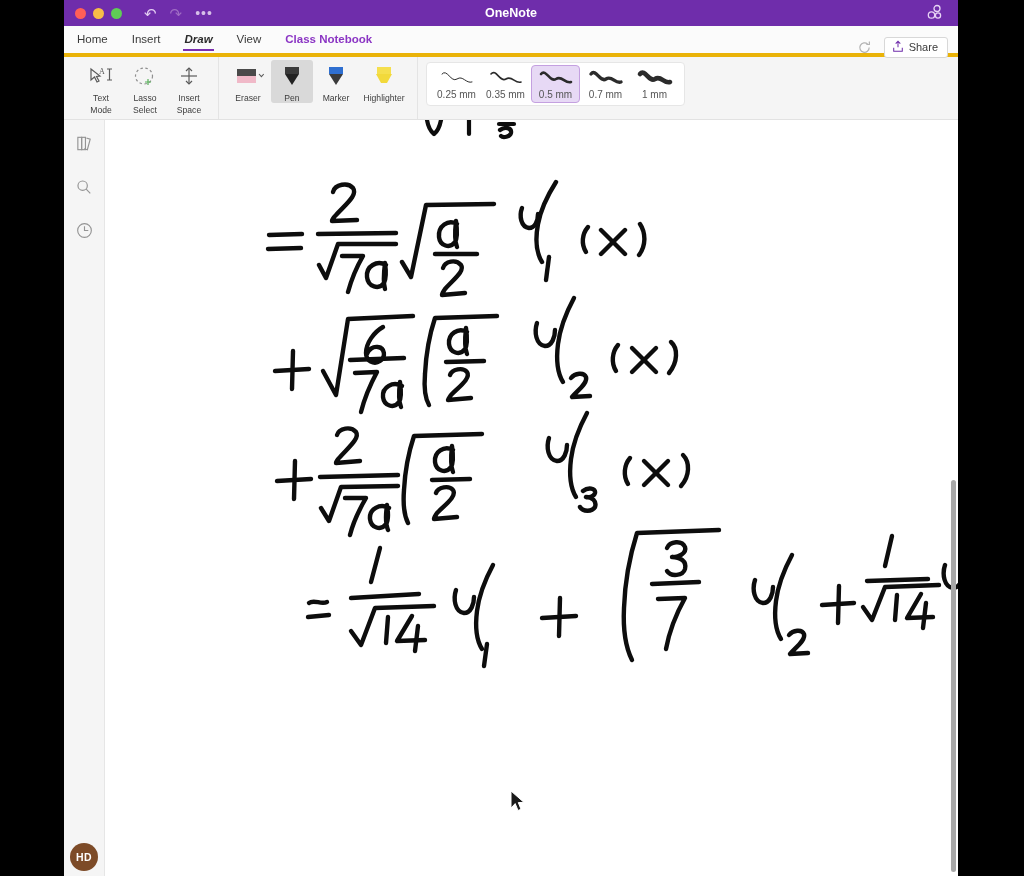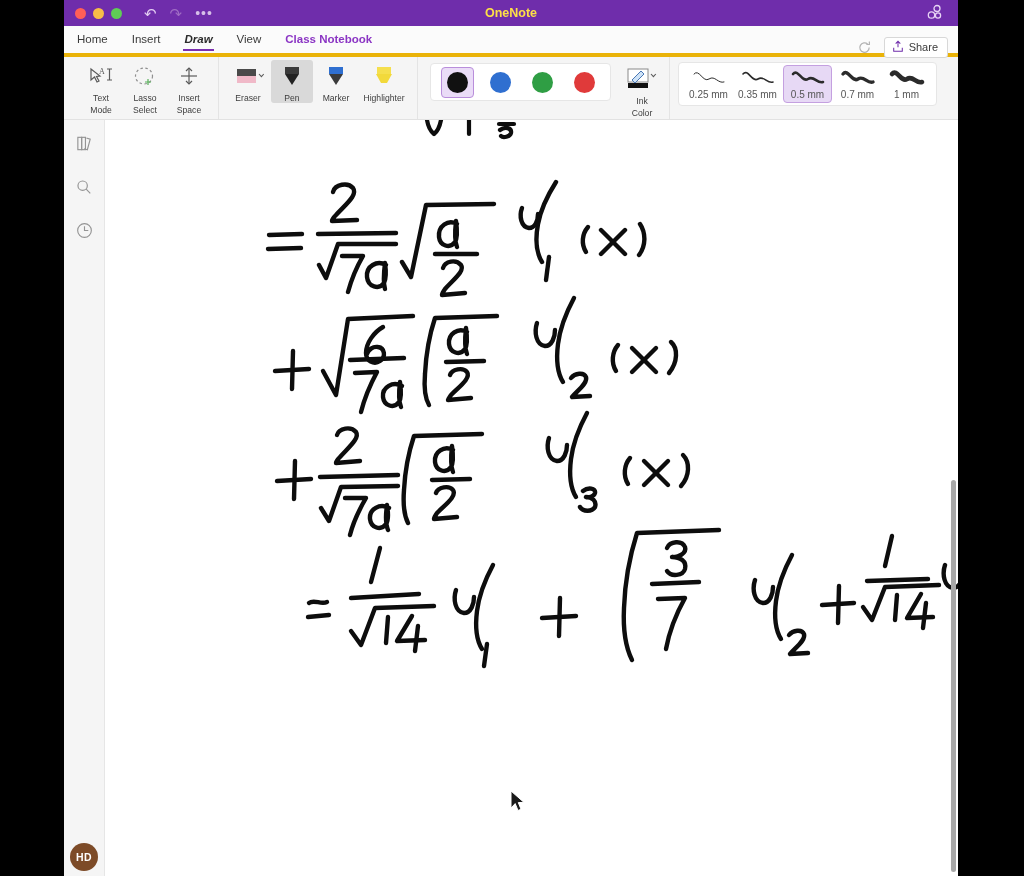--- a/index.html
+++ b/index.html
@@ -43,21 +43,21 @@
     margin-left: 22px;
     color: #e3cdf2;
   }
   .tb-icons span { font-size: 15px; line-height: 1; }
   .tb-icons .redo { color: #9f6cc4; }
   .tb-icons .dots { font-size: 14px; letter-spacing: 1px; color: #d6bfe8; }
   .app-title {
     position: absolute;
     left: 0; right: 0;
     text-align: center;
-    color: #fde047;
+    color: #ffffff;
     font-size: 12.5px;
     font-weight: bold;
     pointer-events: none;
   }
   .tb-right {
     position: absolute; right: 14px; top: 4px;
     width: 20px; height: 18px;
   }
   
   .ribbon-tabs {
@@ -353,49 +353,20 @@
           <div class="glyph">
             <svg width="24" height="26" viewBox="0 0 24 26">
               <rect x="5" y="3" width="14" height="7" fill="#f5df4e"></rect>
               <path d="M4 10h16l-5 9H9z" fill="#f2d93b"></path>
             </svg>
           </div>
           <div class="lbl">Highlighter</div>
         </div>
       </div>
 
-      <div class="rgroup" style="padding:0 4px 0 6px">
-        <div class="colorpanel">
-          <div class="swatch-wrap sel">
-            <div class="swatch" style="background:#111111"></div>
-          </div>
-          <div class="swatch-wrap">
-            <div class="swatch" style="background:#2f6fd0"></div>
-          </div>
-          <div class="swatch-wrap">
-            <div class="swatch" style="background:#2f9e44"></div>
-          </div>
-          <div class="swatch-wrap">
-            <div class="swatch" style="background:#e03a3a"></div>
-          </div>
-        </div>
-
-        <div class="ritem" style="margin-top:6px;width:46px">
-          <div class="glyph">
-            <svg width="34" height="26" viewBox="0 0 34 26">
-              <rect x="3" y="2" width="20" height="13" fill="#fff" stroke="#8a8a8a" stroke-width="1"></rect>
-              <path d="M7 13 L16 4 l3 3 -9 9 z" fill="#cfe3f7" stroke="#4a78b5" stroke-width="1"></path>
-              <rect x="3" y="16" width="20" height="5" fill="#111"></rect>
-              <path d="M26 7l2.4 2.6L30.8 7" fill="none" stroke="#5a5a5a" stroke-width="1.1"></path>
-            </svg>
-          </div>
-          <div class="lbl">Ink</div>
-          <div class="lbl">Color</div>
-        </div>
-      </div>
 
       <div class="rgroup last" style="padding:0">
         <div class="thickpanel">
           <div class="thick">
             <svg width="38" height="20" viewBox="0 0 38 20">
               <path d="M4 6 C9 0, 13 15, 19 11 C25 7, 28 16, 34 14" fill="none" stroke="#2b2b2b" stroke-width="1.0" stroke-linecap="round"></path>
             </svg>
             <div class="tl">0.25 mm</div>
           </div>
           <div class="thick">

